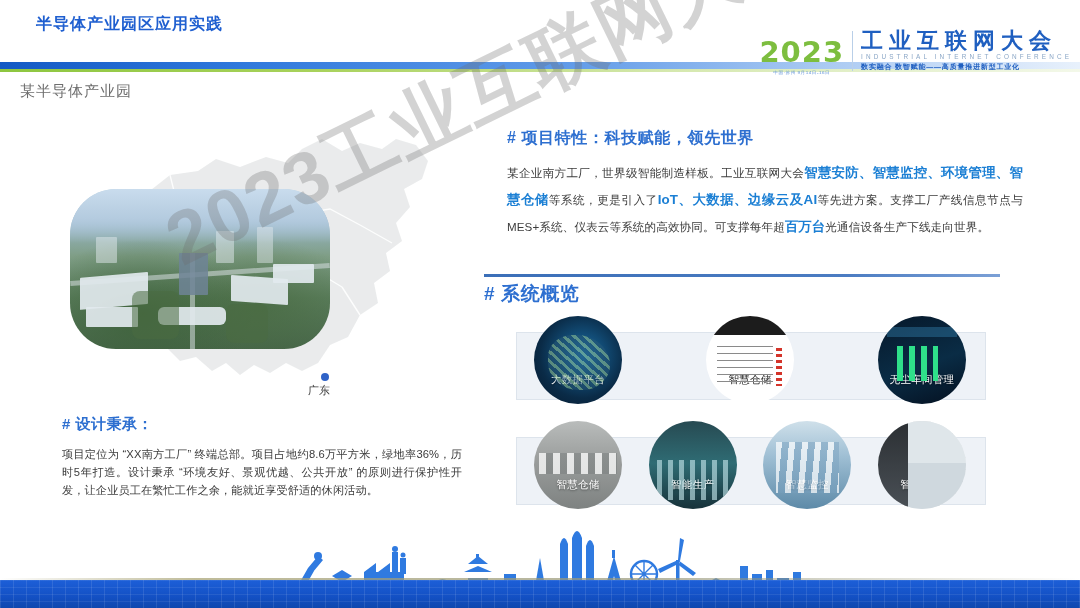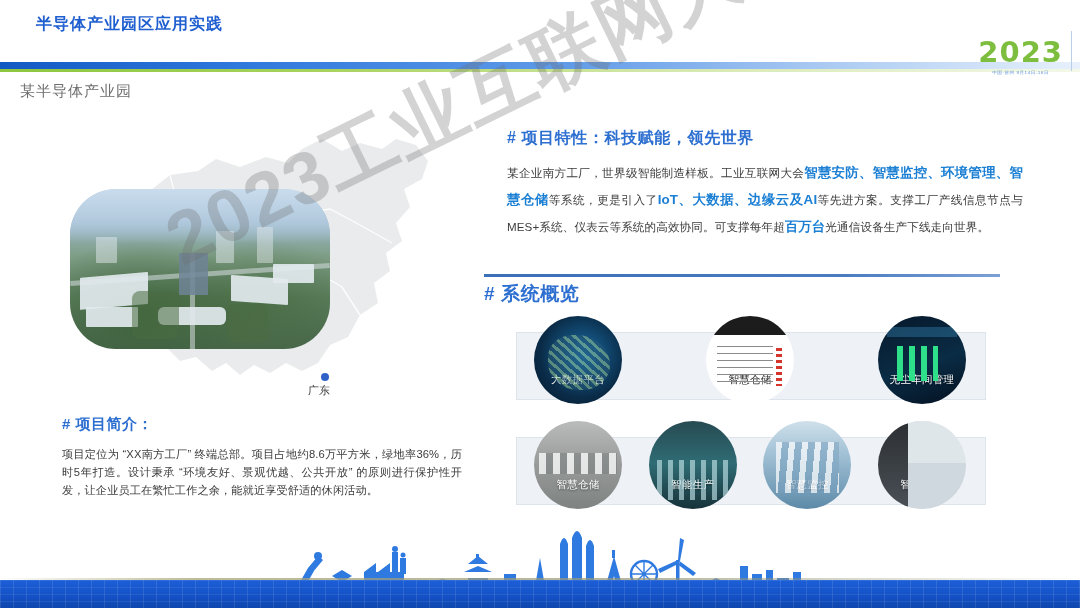--- a/index.html
+++ b/index.html
@@ -215,20 +215,25 @@
 <div id="header-rule"></div>
 <div id="header-rule-green"></div>
 <div id="subtitle">某半导体产业园</div>
 
 <div id="conf-logo">
   <div class="logo-left">
     <div class="logo-year">2023</div>
     <div class="logo-year-sub">中国·苏州  9月14日-16日</div>
   </div>
   <div class="logo-divider"></div>
+  <div class="logo-right">
+    <div class="logo-cn">工业互联网大会</div>
+    <div class="logo-en">INDUSTRIAL INTERNET CONFERENCE</div>
+    <div class="logo-slogan">数实融合  数智赋能——高质量推进新型工业化</div>
+  </div>
 </div>
 
 <div id="map-panel">
   <svg id="china-map" viewBox="0 0 430 310">
     <path fill="#d9dcdd" d="M64 118 L86 96 L112 92 L140 70 L168 66 L186 54 L210 62 L236 52 L258 58 L272 44
       L292 34 L312 46 L330 38 L352 44 L366 34 L386 40 L398 56 L392 74 L374 84 L380 102 L366 118
       L372 136 L356 148 L360 166 L344 178 L348 198 L330 210 L318 232 L300 240 L288 258 L272 266
       L256 258 L240 268 L224 260 L210 270 L196 258 L182 266 L166 252 L150 256 L134 240 L120 244
       L106 230 L92 232 L80 216 L70 200 L62 182 L68 164 L58 148 L62 132 Z"></path>
     <path fill="none" stroke="#ffffff" stroke-width="1.4" opacity="0.9" d="M140 70 L150 110 L186 120 L200 96 M200 96 L240 92 L262 110 M262 110 L300 104 L330 120
@@ -253,21 +258,21 @@
     <div class="photo-bld" style="left:10%;top:30%;width:8%;height:16%;opacity:.55;"></div>
     <div class="photo-bld" style="left:56%;top:26%;width:7%;height:20%;opacity:.55;"></div>
     <div class="photo-bld" style="left:72%;top:24%;width:6%;height:22%;opacity:.5;"></div>
   </div>
 
   <div id="map-dot"></div>
   <div id="map-dot-label">广东</div>
 </div>
 
 <div id="intro-block">
-  <div class="sec-head"># 项目简介：</div>
+  <div class="sec-head"># 设计秉承：</div>
   <div id="intro-body">项目定位为 “XX南方工厂” 终端总部。项目占地约8.6万平方米，绿地率36%，历时5年打造。设计秉承 “环境友好、景观优越、公共开放” 的原则进行保护性开发，让企业员工在繁忙工作之余，能就近享受舒适的休闲活动。</div>
 </div>
 
 <div id="feature-block">
   <div id="feature-head"># 项目特性：科技赋能，领先世界</div>
   <div id="feature-body"><span>某企业南方工厂，世界级智能制造样板。工业互联网大会</span><span class="hl">智慧安防、智慧监控、环境管理、智慧仓储</span><span>等系统，更是引入了</span><span class="hl">IoT、大数据、边缘云及AI</span><span>等先进方案。支撑工厂产线信息节点与MES+系统、仪表云等系统的高效协同。可支撑每年超</span><span class="hl">百万台</span><span>光通信设备生产下线走向世界。</span></div>
 </div>
 
 <div id="overview-rule"></div>
 <div id="overview-head"># 系统概览</div>

